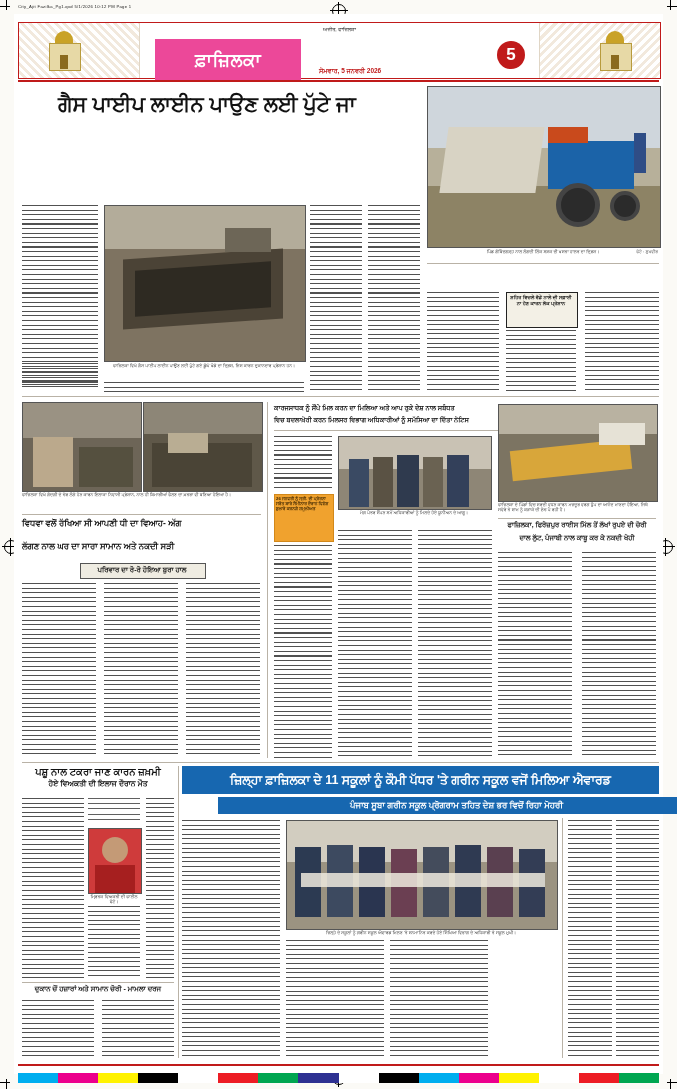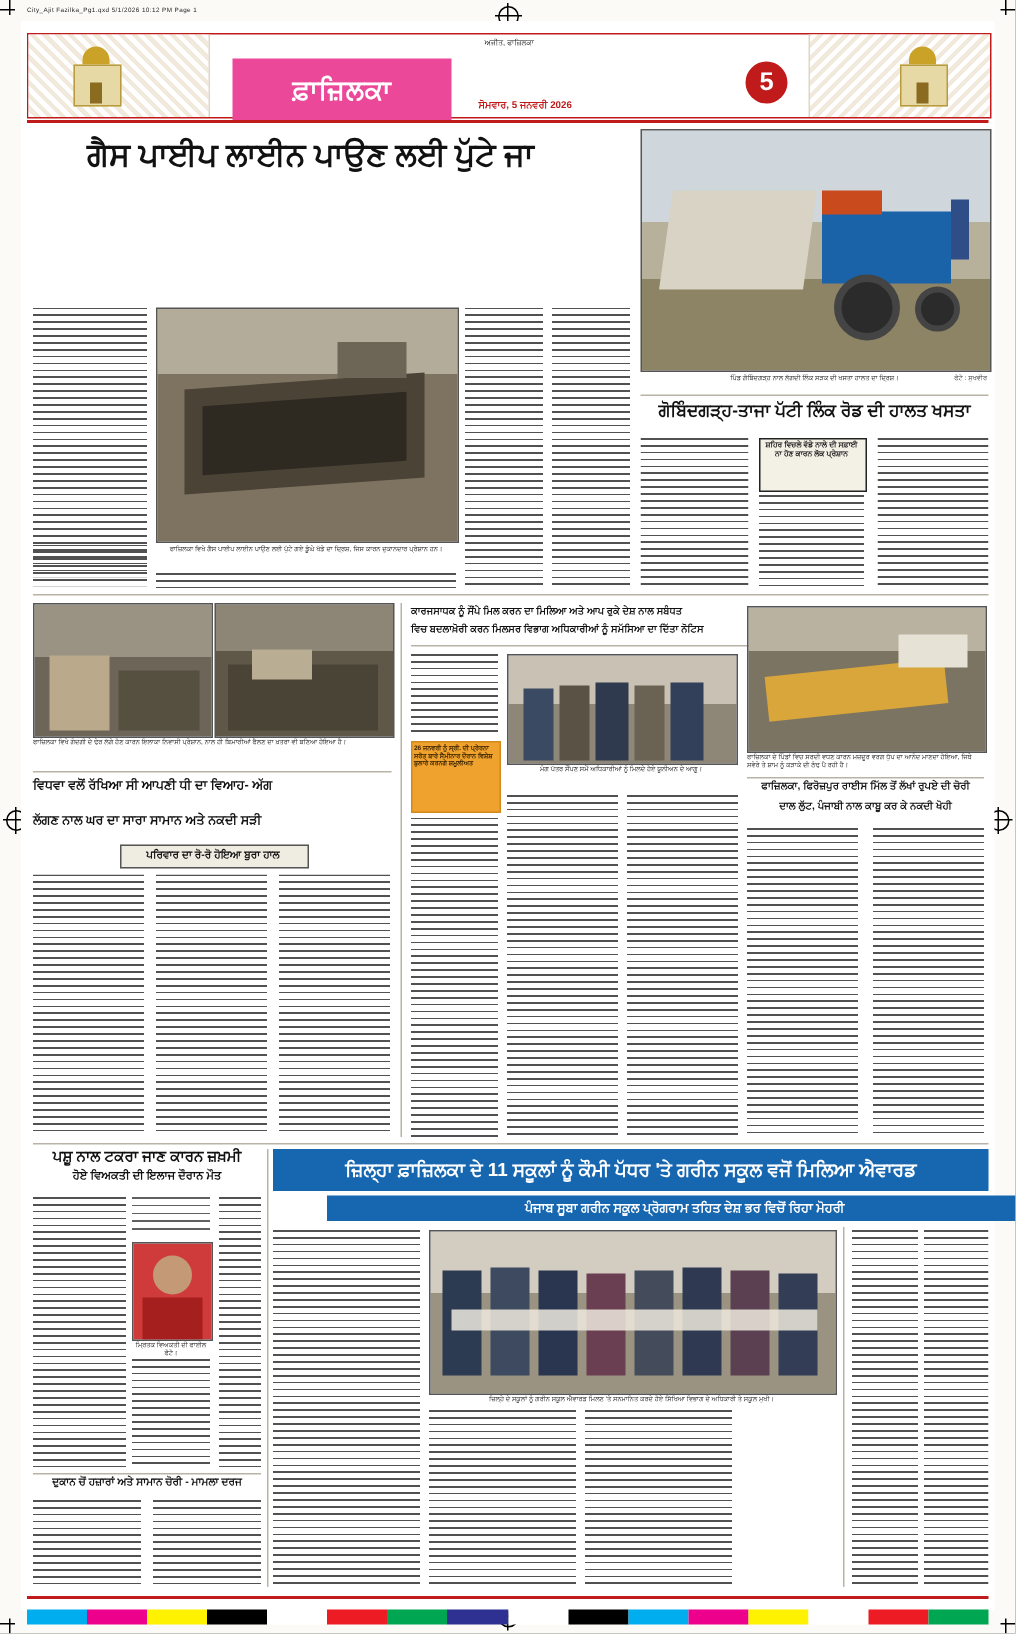--- a/index.html
+++ b/index.html
@@ -124,21 +124,20 @@
     <div style="position:absolute;left:120px;top:54px;width:86px;height:48px;background:#1b63a8;"></div>
     <div style="position:absolute;left:128px;top:96px;width:34px;height:34px;border-radius:50%;background:#2b2b2b;border:5px solid #444;"></div>
     <div style="position:absolute;left:182px;top:104px;width:22px;height:22px;border-radius:50%;background:#2b2b2b;border:4px solid #444;"></div>
     <div style="position:absolute;left:120px;top:40px;width:40px;height:16px;background:#c94a1c;"></div>
     <div style="position:absolute;left:206px;top:46px;width:12px;height:40px;background:#2f4d86;"></div>
   </div>
   <div class="cap" style="left:427px;top:249px;width:232px;">ਪਿੰਡ ਗੋਬਿੰਦਗੜ੍ਹ ਨਾਲ ਲੱਗਦੀ ਲਿੰਕ ਸੜਕ ਦੀ ਖਸਤਾ ਹਾਲਤ ਦਾ ਦ੍ਰਿਸ਼।</div>
   <div class="cap" style="left:600px;top:249px;width:58px;text-align:right;color:#444;">ਫੋਟੋ : ਸੁਖਵੀਰ</div>
 
   <div class="divider-h" style="left:427px;top:263px;width:232px;"></div>
-  <div class="headline hl-mid" style="left:427px;top:268px;width:232px;text-align:center;">ਗੋਬਿੰਦਗੜ੍ਹ-ਤਾਜਾ ਪੱਟੀ ਲਿੰਕ ਰੋਡ ਦੀ ਹਾਲਤ ਖਸਤਾ</div>
 
   <div class="col" style="left:22px;top:205px;width:76px;height:180px;">
     <div class="lines"></div>
   </div>
   <div class="photo" style="left:104px;top:205px;width:200px;height:155px;background:
       linear-gradient(#b3ac9a 0 28%,#7e7361 28% 100%);">
     <div style="position:absolute;left:18px;top:48px;width:160px;height:70px;background:#4b4336;transform:skewY(-4deg);"></div>
     <div style="position:absolute;left:30px;top:60px;width:136px;height:46px;background:#2e2a22;transform:skewY(-4deg);"></div>
     <div style="position:absolute;left:120px;top:22px;width:46px;height:24px;background:#6d6657;"></div>
   </div>

